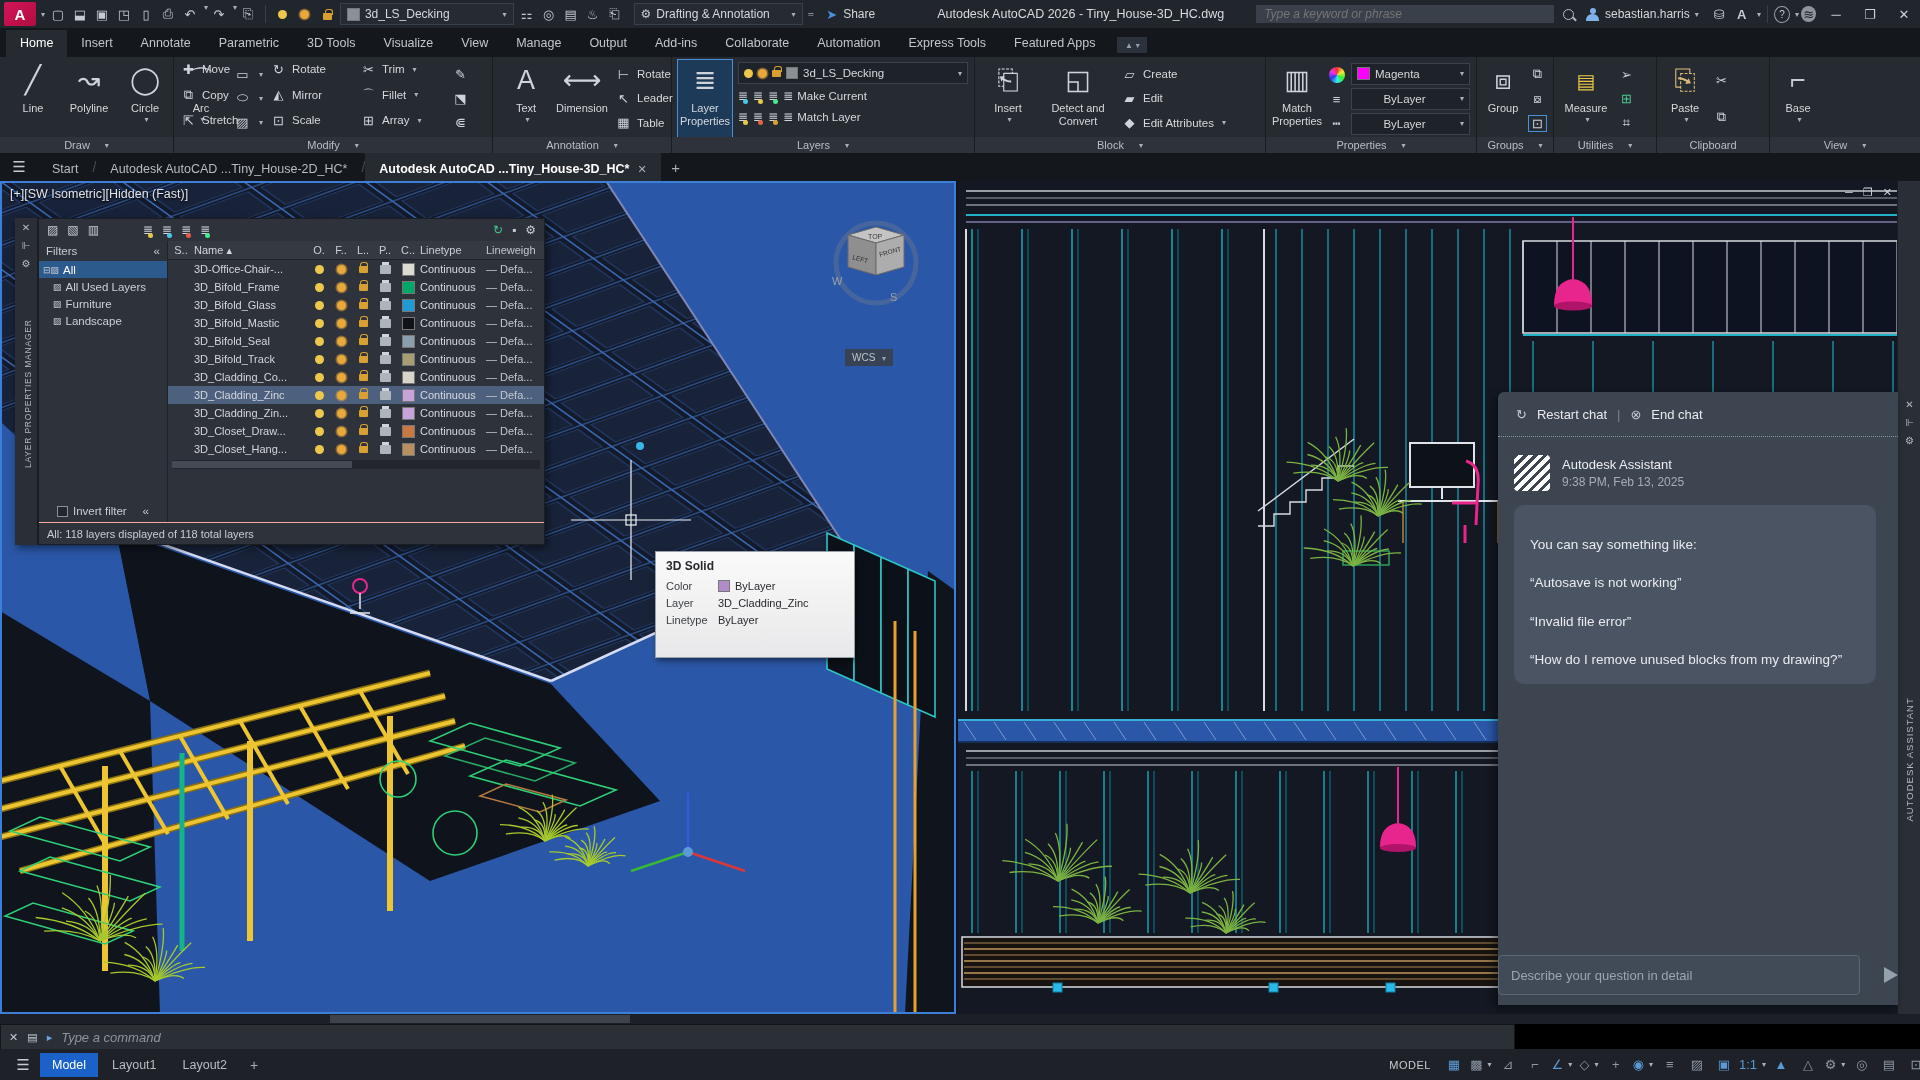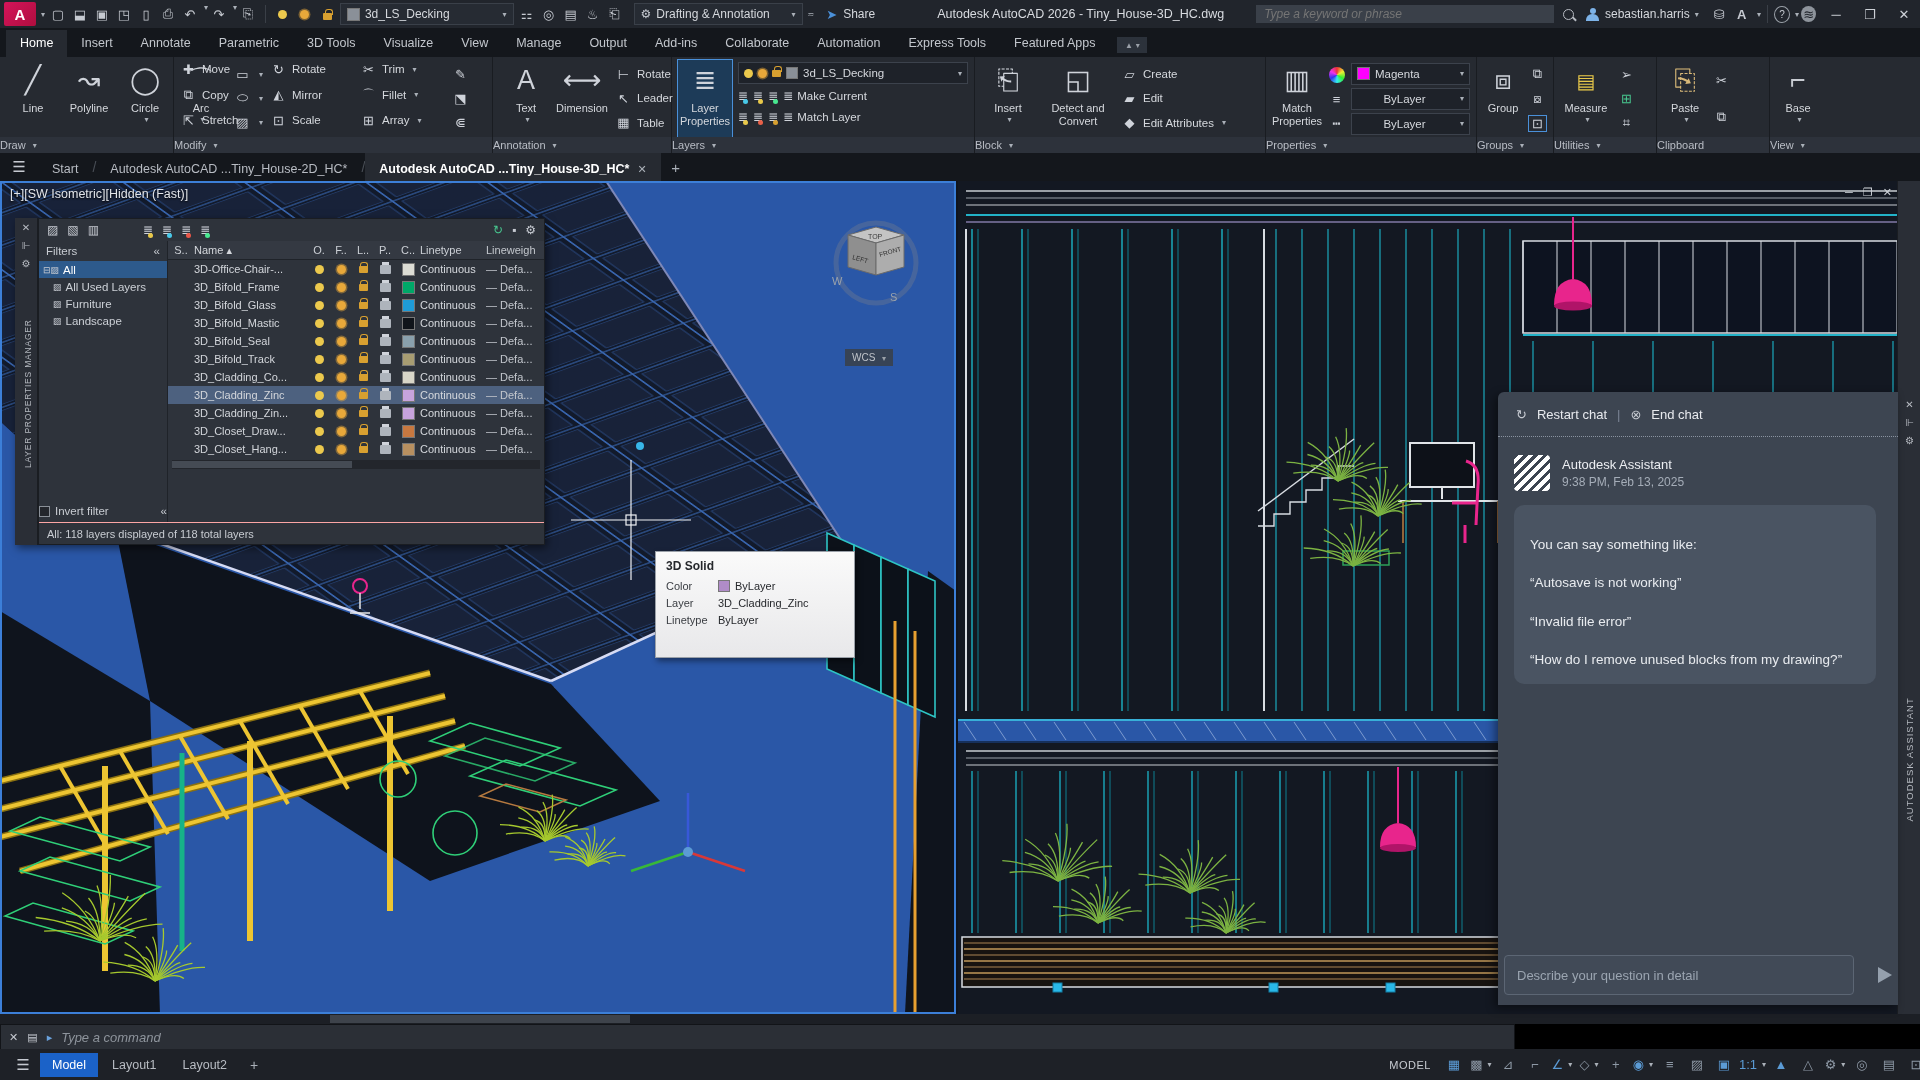--- a/index.html
+++ b/index.html
@@ -30,22 +30,22 @@
   .swatch{display:inline-block;border:1px solid #777;}
   
   #rtabs{left:0;top:28px;width:1920px;height:29px;background:#14171c;display:flex;align-items:flex-end;padding-left:6px;}
   .rtab{padding:6px 14px 7px;color:#c3c7cd;font-size:12.5px;cursor:default;}
   .rtab.active{background:#262a31;color:#fff;}
   #rtab-over{margin-left:8px;margin-bottom:4px;width:30px;height:16px;background:#2c323b;display:flex;align-items:center;justify-content:center;gap:3px;font-size:8px;color:#9aa0a8;}
   
   #ribbon{left:0;top:57px;width:1920px;height:96px;background:#262a31;display:flex;}
   .rpanel{height:96px;border-right:1px solid #191c21;display:flex;flex-direction:column;}
   .rp-body{flex:1;display:flex;padding:3px 6px 0;gap:6px;}
-  .rp-label{height:16px;background:#2d323b;display:flex;align-items:center;justify-content:flex-start;
-            font-size:11px;color:#b9bdc5;gap:4px;}
+  .rp-label{height:16px;background:#2d323b;display:flex;align-items:center;justify-content:center;
+            font-size:11px;color:#b9bdc5;gap:12px;}
   .bigbtn{width:54px;display:flex;flex-direction:column;align-items:center;font-size:11px;color:#d5d8dd;text-align:center;line-height:1.15;}
   .bigbtn .bigico{height:42px;display:flex;align-items:center;font-size:27px;color:#cfd3da;}
   .bigbtn.hl{background:#1d3b58;outline:1px solid #4a90d9;}
   .smallcol{display:flex;flex-direction:column;justify-content:space-around;padding:2px 0;}
   .sbtn{display:flex;align-items:center;gap:5px;font-size:11.5px;color:#d5d8dd;height:18px;}
   .sico{width:17px;text-align:center;font-size:13px;color:#cfd3da;}
   .mod-grid{display:grid;grid-template-columns:repeat(3,86px);grid-template-rows:repeat(3,1fr);column-gap:4px;}
   .dd{background:#1e2229;border:1px solid #3c424c;height:20px;display:flex;align-items:center;padding:0 5px;gap:5px;font-size:11.5px;color:#d5d8dd;}
   .lyr-stack{font-size:12px;color:#cfd3da;letter-spacing:-1px;}
   .dot{width:5px;height:5px;border-radius:50%;display:inline-block;margin-left:-4px;margin-bottom:-4px;}
@@ -71,21 +71,21 @@
   #pal-body{flex:1;background:#2e333b;display:flex;flex-direction:column;border:1px solid #1a1d22;}
   #pal-head{height:28px;display:flex;align-items:center;padding:0 8px;gap:8px;font-size:12.5px;color:#d8dbe0;}
   #pal-search{margin-left:auto;width:120px;height:17px;background:#3c424c;display:flex;align-items:center;padding:0 5px;font-size:11px;color:#9aa0a8;font-style:italic;justify-content:space-between;}
   #pal-tools{height:22px;display:flex;align-items:center;padding:0 8px;gap:9px;font-size:12px;}
   #pal-main{flex:1;display:flex;min-height:0;}
   #pal-tree{width:128px;border-right:1px solid #1f2329;display:flex;flex-direction:column;font-size:11.5px;}
   #pal-filters{height:20px;display:flex;align-items:center;justify-content:space-between;padding:0 7px;color:#c8ccd2;}
   .treeitem{height:17px;display:flex;align-items:center;gap:4px;padding-left:14px;color:#ccd0d6;white-space:nowrap;overflow:hidden;}
   .treeitem.sel{background:#2d5a8c;color:#fff;}
   .treeitem:first-child{padding-left:4px;}
-  #invert{margin-top:auto;height:22px;display:flex;align-items:center;gap:5px;padding:0 0;color:#c8ccd2;}
+  #invert{margin-top:auto;height:22px;display:flex;align-items:center;gap:5px;padding:0 18px;color:#c8ccd2;}
   #invert .cb{width:9px;height:9px;border:1px solid #8a9098;background:#23262c;}
   #pal-grid{flex:1;display:flex;flex-direction:column;font-size:11px;min-width:0;}
   .g-row{display:flex;align-items:center;height:18px;flex:0 0 18px;}
   .g-head{background:#343942;color:#ccd0d6;border-bottom:1px solid #1f2329;}
   .g-row.sel{background:#4d617f;}
   .c-s{width:26px;text-align:center;}.c-name{width:114px;overflow:hidden;white-space:nowrap;color:#d3d6db;}
   .c-i{width:22px;display:flex;justify-content:center;}.c-c{width:24px;display:flex;justify-content:center;}
   .c-lt{width:66px;overflow:hidden;white-space:nowrap;}.c-lw{width:58px;overflow:hidden;white-space:nowrap;color:#c3c7cd;}
   .stat-par{width:12px;height:8px;background:#5b9bd5;transform:skewX(-30deg);}
   .bulb{width:9px;height:9px;border-radius:50%;background:#ecc94d;}
@@ -108,21 +108,21 @@
            border-bottom:1px dotted #8a93a0;}
   #as-body{flex:1;padding:18px 16px 0;overflow:hidden;}
   #as-avatar-row{display:flex;gap:12px;align-items:center;margin-bottom:14px;}
   #as-logo{width:36px;height:36px;border-radius:4px;background:repeating-linear-gradient(135deg,#3d4551 0 3px,#fff 3px 7px);}
   .as-name{font-size:13px;color:#eceef2;}
   .as-time{font-size:12px;color:#a5adb8;margin-top:3px;}
   .bubble{background:#4a5462;border-radius:10px;padding:14px 16px;font-size:13.5px;line-height:1.5;color:#e8ebef;
           margin-bottom:16px;width:330px;}
   .bubble p{margin:16px 0 18px;}
   .bubble p:last-child{margin:0;}
-  #as-inputrow{height:60px;display:flex;align-items:center;padding:0 6px;gap:24px;}
+  #as-inputrow{height:60px;display:flex;align-items:center;padding:0 0;gap:24px;}
   #as-input{flex:1;height:38px;background:#414a57;border:1px solid #5c московa6674;border:1px solid #5c6674;border-radius:4px;color:#e8ebef;
             font-size:13px;padding:0 12px;}
   #as-input::placeholder{color:#9ba5b1;}
   .sendtri{width:0;height:0;border-left:14px solid #95a0ad;border-top:8px solid transparent;border-bottom:8px solid transparent;}
   #as-strip{left:1897px;top:181px;width:23px;height:833px;background:#2a2e36;border-left:1px solid #1a1d22;z-index:21;}
   #as-strip .ico{font-size:10px;color:#b8bcc3;width:100%;height:18px;}
   #as-vtitle{position:absolute;left:-64px;top:560px;transform:rotate(-90deg);width:150px;font-size:9.5px;letter-spacing:1px;color:#b4b8bf;white-space:nowrap;}
   
   #hscroll{left:0;top:1014px;width:1920px;height:10px;background:#1c1f25;}
   #hscroll .thumb{position:absolute;left:330px;top:1px;width:300px;height:8px;background:#3e434b;}

